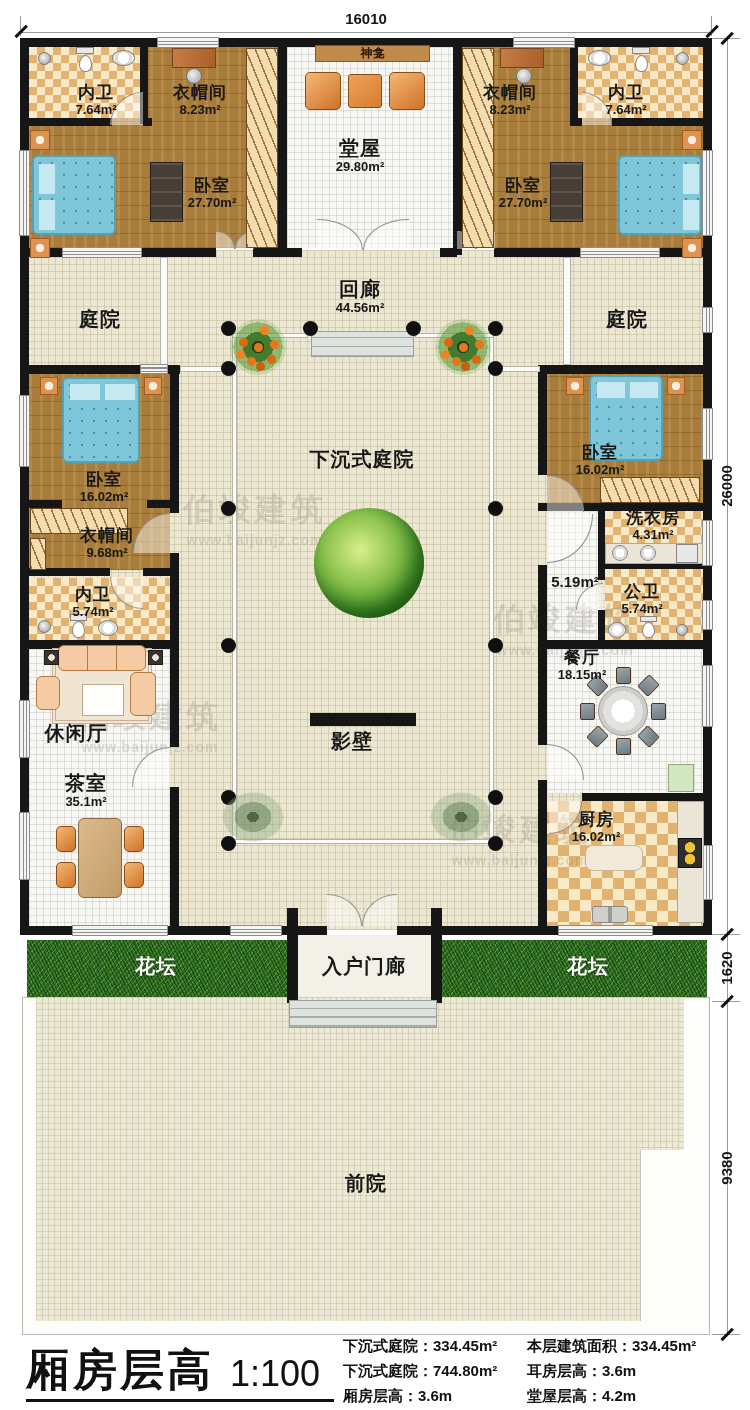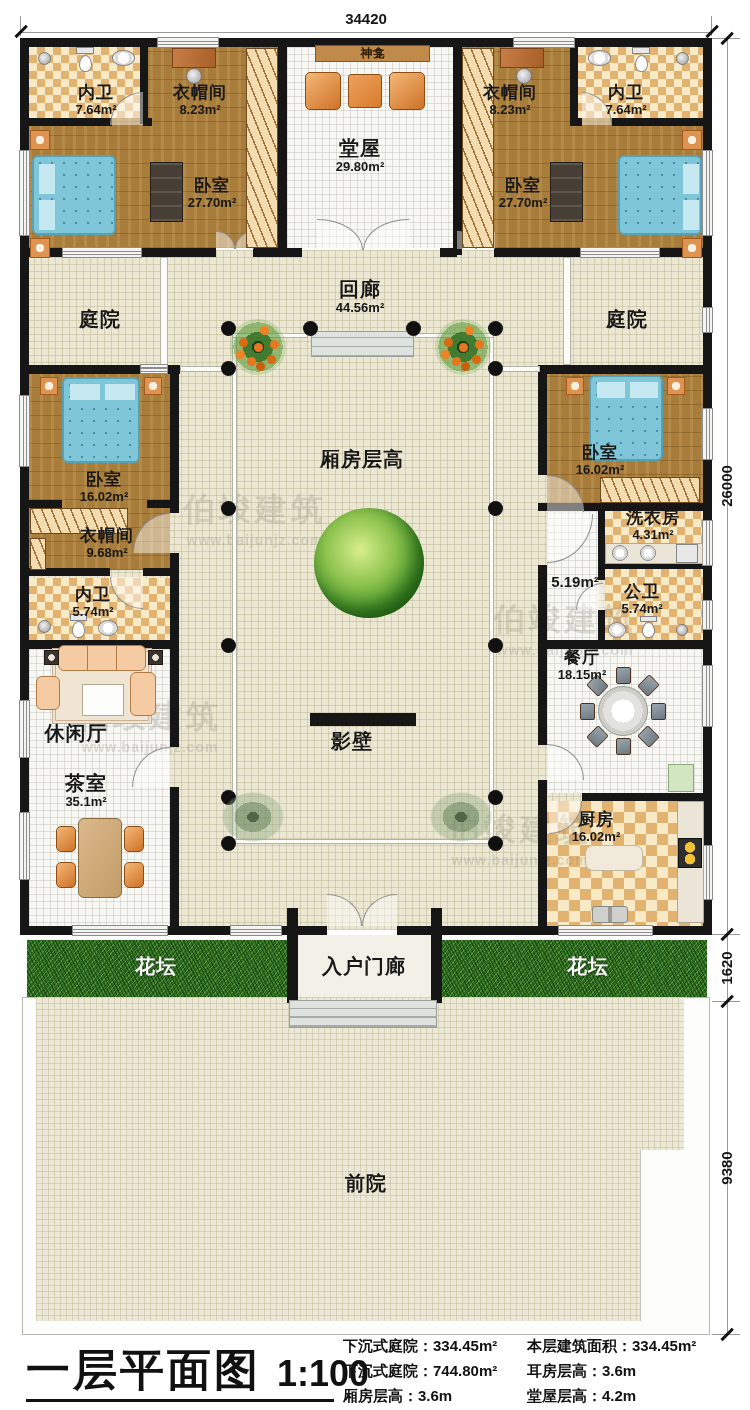--- a/index.html
+++ b/index.html
@@ -80,21 +80,21 @@
   .pine{border-radius:50%;background:radial-gradient(ellipse at center,rgba(74,96,66,.95) 0 14%,rgba(110,140,100,.7) 14% 42%,rgba(140,170,128,.4) 42% 66%,transparent 72%);}
   .vdim{font-size:15px;font-weight:bold;color:#161616;transform:translate(-50%,-50%) rotate(-90deg);white-space:nowrap;}
   .hdim{font-size:15px;font-weight:bold;color:#161616;transform:translateX(-50%);white-space:nowrap;}
   .dimline{background:#9a9a9a;}
   .tick{width:16px;height:2.5px;background:#111;transform:rotate(-45deg);}
   .wm{color:#8d887a;opacity:.26;text-align:center;white-space:nowrap;transform:translateX(-50%);}
   .wm .b{font-size:32px;font-weight:bold;letter-spacing:4px;}
   .wm .u{font-size:14px;font-weight:bold;letter-spacing:1px;}
   #title-row{position:absolute;left:26px;top:1346px;display:flex;align-items:flex-end;gap:16px;color:#111;}
   #title-row .t{font-size:44px;font-weight:bold;letter-spacing:3px;line-height:1.1;}
-  #title-row .s{font-size:36px;font-weight:bold;line-height:1.15;}
+  #title-row .s{font-size:36px;font-weight:normal;line-height:1.15;}
   #stats{position:absolute;left:343px;top:1337px;display:grid;grid-template-columns:180px 185px;column-gap:4px;row-gap:6px;
     font-size:15px;font-weight:bold;color:#111;white-space:nowrap;}
 </style>
 </head>
 <body>
 
 <div id="plan">
 
   <div class="a f-grid" style="left:27px;top:250px;width:680px;height:680px"></div>
   <div class="a f-wood" style="left:29px;top:47px;width:249px;height:201px"></div>
@@ -399,21 +399,21 @@
   </div>
   <div class="a rl" style="left:104px;top:470px">
     <div class="nm">卧室</div>
     <div class="ar">16.02m²</div>
   </div>
   <div class="a rl" style="left:600px;top:443px">
     <div class="nm">卧室</div>
     <div class="ar">16.02m²</div>
   </div>
   <div class="a rl big" style="left:362px;top:448px">
-    <div class="nm">厢房层高</div>
+    <div class="nm">下沉式庭院</div>
   </div>
   <div class="a rl" style="left:107px;top:526px">
     <div class="nm">衣帽间</div>
     <div class="ar">9.68m²</div>
   </div>
   <div class="a rl" style="left:93px;top:585px">
     <div class="nm">内卫</div>
     <div class="ar">5.74m²</div>
   </div>
   <div class="a rl" style="left:653px;top:508px">
@@ -456,37 +456,37 @@
   </div>
   <div class="a rl big" style="left:366px;top:1172px">
     <div class="nm">前院</div>
   </div>
 
   <div class="a dimline" style="left:20px;top:32px;width:692px;height:1px"></div>
   <div class="a dimline" style="left:20px;top:16px;width:1px;height:20px"></div>
   <div class="a dimline" style="left:711px;top:16px;width:1px;height:20px"></div>
   <div class="a tick" style="left:13px;top:30px"></div>
   <div class="a tick" style="left:704px;top:30px"></div>
-  <div class="a hdim" style="left:366px;top:10px">34420</div>
+  <div class="a hdim" style="left:366px;top:10px">16010</div>
 
   <div class="a dimline" style="left:727px;top:38px;width:1px;height:1297px"></div>
   <div class="a dimline" style="left:712px;top:38px;width:28px;height:1px"></div>
   <div class="a dimline" style="left:712px;top:934px;width:28px;height:1px"></div>
   <div class="a dimline" style="left:712px;top:1001px;width:28px;height:1px"></div>
   <div class="a dimline" style="left:712px;top:1334px;width:28px;height:1px"></div>
   <div class="a tick" style="left:719px;top:37px"></div>
   <div class="a tick" style="left:719px;top:933px"></div>
   <div class="a tick" style="left:719px;top:1000px"></div>
   <div class="a tick" style="left:719px;top:1333px"></div>
   <div class="a vdim" style="left:726px;top:486px">26000</div>
   <div class="a vdim" style="left:726px;top:968px">1620</div>
   <div class="a vdim" style="left:726px;top:1168px">9380</div>
 
   <div id="title-row">
-    <div class="t">一层平面图</div>
+    <div class="t">厢房层高</div>
     <div class="s">1:100</div>
   </div>
   <div class="a" style="left:26px;top:1399px;width:308px;height:3px;background:#111"></div>
 
   <div id="stats">
     <div><span>下沉式庭院：</span><span>334.45m²</span></div>
     <div><span>本层建筑面积：</span><span>334.45m²</span></div>
     <div><span>下沉式庭院：</span><span>744.80m²</span></div>
     <div><span>耳房层高：</span><span>3.6m</span></div>
     <div><span>厢房层高：</span><span>3.6m</span></div>

